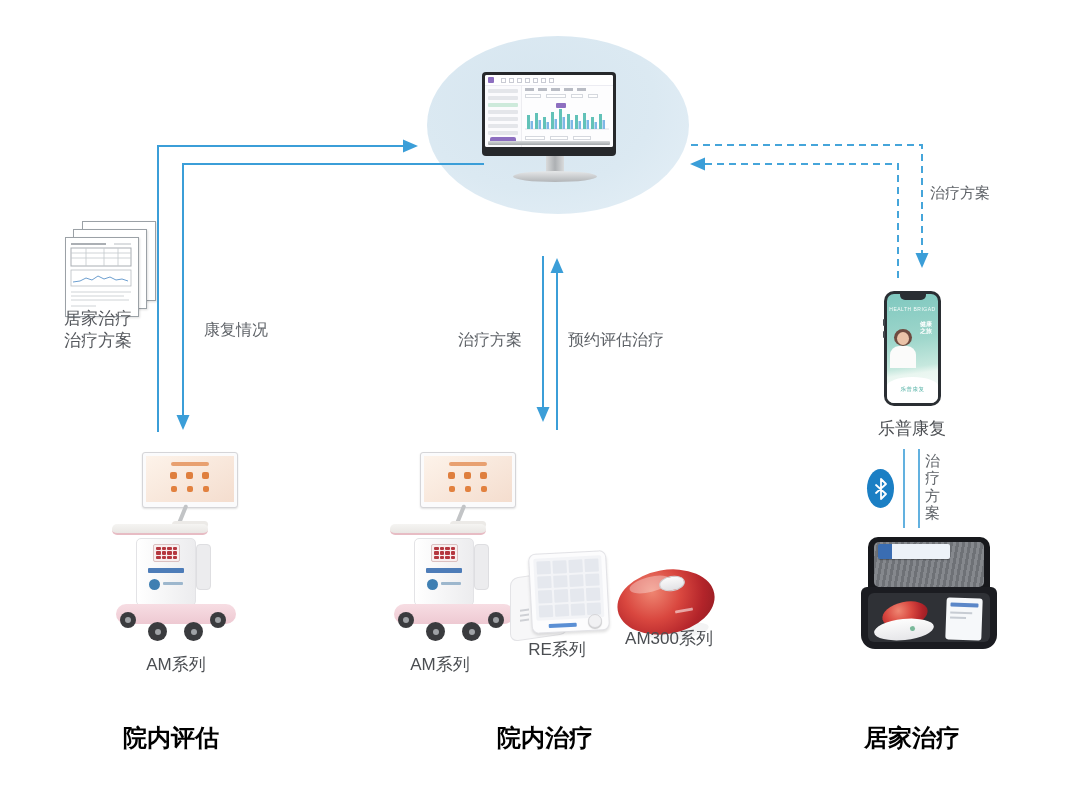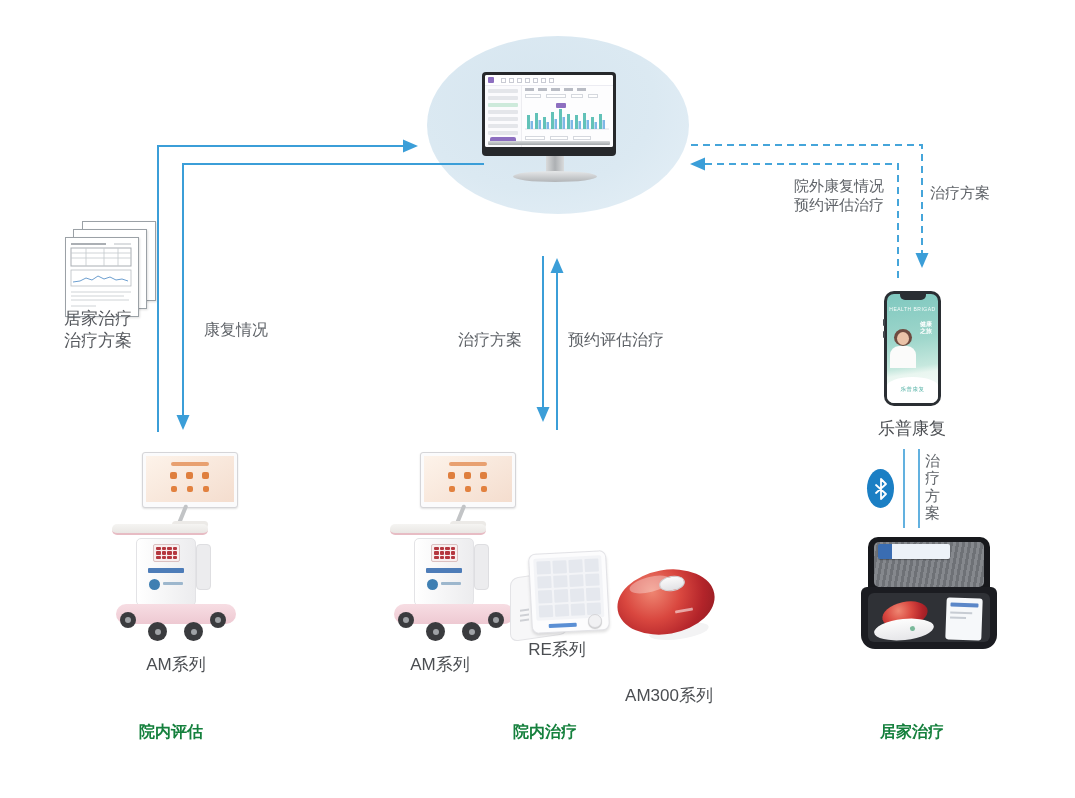--- a/index.html
+++ b/index.html
@@ -29,21 +29,21 @@
   .scr-box{position:absolute;height:4px;border:1px solid #d5d8de;box-sizing:border-box;background:#fff;}
   .scr-chart{position:absolute;left:2px;top:16px;}
   
   .lbl{color:#55585d;z-index:4;}
   .center{text-align:center;}
   .platform-label{left:452px;top:224px;width:212px;font-size:19px;letter-spacing:1px;color:#4a4d52;}
   .flow-lbl{font-size:16px;color:#5f6368;}
   .flow-sm{font-size:15px;color:#5f6368;}
   .vtext{width:18px;word-break:break-all;line-height:1.16;letter-spacing:0;}
   .dev-lbl{font-size:17px;color:#4b4e52;}
-  .section-lbl{font-size:16px;font-weight:bold;color:#15803d;}
+  .section-lbl{font-size:24px;font-weight:bold;color:#000000;}
   
   .docs{left:65px;top:221px;width:95px;height:95px;z-index:2;}
   .page{position:absolute;width:72px;height:78px;background:#fff;border:1px solid #9ba1a6;box-shadow:1px 1px 2px rgba(0,0,0,.12);}
   .p3{left:17px;top:0;} .p2{left:8px;top:8px;} .p1{left:0;top:16px;}
   
   .phone{left:884px;top:291px;width:57px;height:115px;background:#2a2e33;border-radius:10px;padding:3px;box-sizing:border-box;z-index:2;}
   .ph-nub{position:absolute;left:-1px;width:2px;height:7px;background:#42474d;border-radius:1px;}
   .ph-scr{position:relative;width:100%;height:100%;border-radius:7px;overflow:hidden;
     background:linear-gradient(172deg,#7fc8bf 0%,#9ed6cb 42%,#c6e8de 66%,#e9f6f0 72%,#ffffff 100%);}
   .ph-notch{position:absolute;left:50%;top:0;transform:translateX(-50%);width:26px;height:6px;background:#2a2e33;border-radius:0 0 5px 5px;}
@@ -239,24 +239,20 @@
       <path d="M543 422 L536.5 407 L549.5 407 Z"></path>
       <path d="M557 258 L550.5 273 L563.5 273 Z"></path>
       <path d="M922 268 L915.5 253 L928.5 253 Z"></path>
       <path d="M690 164 L705 157.5 L705 170.5 Z"></path>
     </g>
   </svg>
 
   <div class="abs lbl flow-lbl" style="left:204px;top:320px;">康复情况</div>
   <div class="abs lbl flow-lbl" style="left:458px;top:330px;">治疗方案</div>
   <div class="abs lbl flow-lbl" style="left:568px;top:330px;">预约评估治疗</div>
-  <div class="abs lbl flow-sm center" style="left:779px;top:177px;width:120px;line-height:1.25;">
-    <div>院外康复情况</div>
-    <div>预约评估治疗</div>
-  </div>
   <div class="abs lbl flow-sm" style="left:930px;top:184px;">治疗方案</div>
   <div class="abs lbl flow-sm vtext" style="left:925px;top:452px;">治疗方案</div>
 
   <div class="abs phone">
     <span class="ph-nub" style="top:28px"></span>
     <span class="ph-nub" style="top:40px"></span>
     <div class="ph-scr">
       <div class="ph-title">HEALTH BRIGAD</div>
       <div class="ph-slogan">健康之旅</div>
       <div class="ph-hair"></div>
@@ -430,20 +426,20 @@
   </div>
   <div class="abs lbl dev-lbl center" style="left:497px;top:638px;width:120px;">RE系列</div>
 
   <div class="abs am300">
     <div class="a3-base"></div>
     <div class="a3-body"></div>
     <div class="a3-shine"></div>
     <div class="a3-btn"></div>
     <span class="a3-logo"></span>
   </div>
-  <div class="abs lbl dev-lbl center" style="left:599px;top:684px;width:140px;">AM300系列</div>
+  <div class="abs lbl dev-lbl center" style="left:599px;top:627px;width:140px;">AM300系列</div>
 
 
   <div class="abs section-lbl center" style="left:111px;top:722px;width:120px;">院内评估</div>
   <div class="abs section-lbl center" style="left:485px;top:722px;width:120px;">院内治疗</div>
   <div class="abs section-lbl center" style="left:852px;top:722px;width:120px;">居家治疗</div>
 
 </div>
 
 </body></html>

